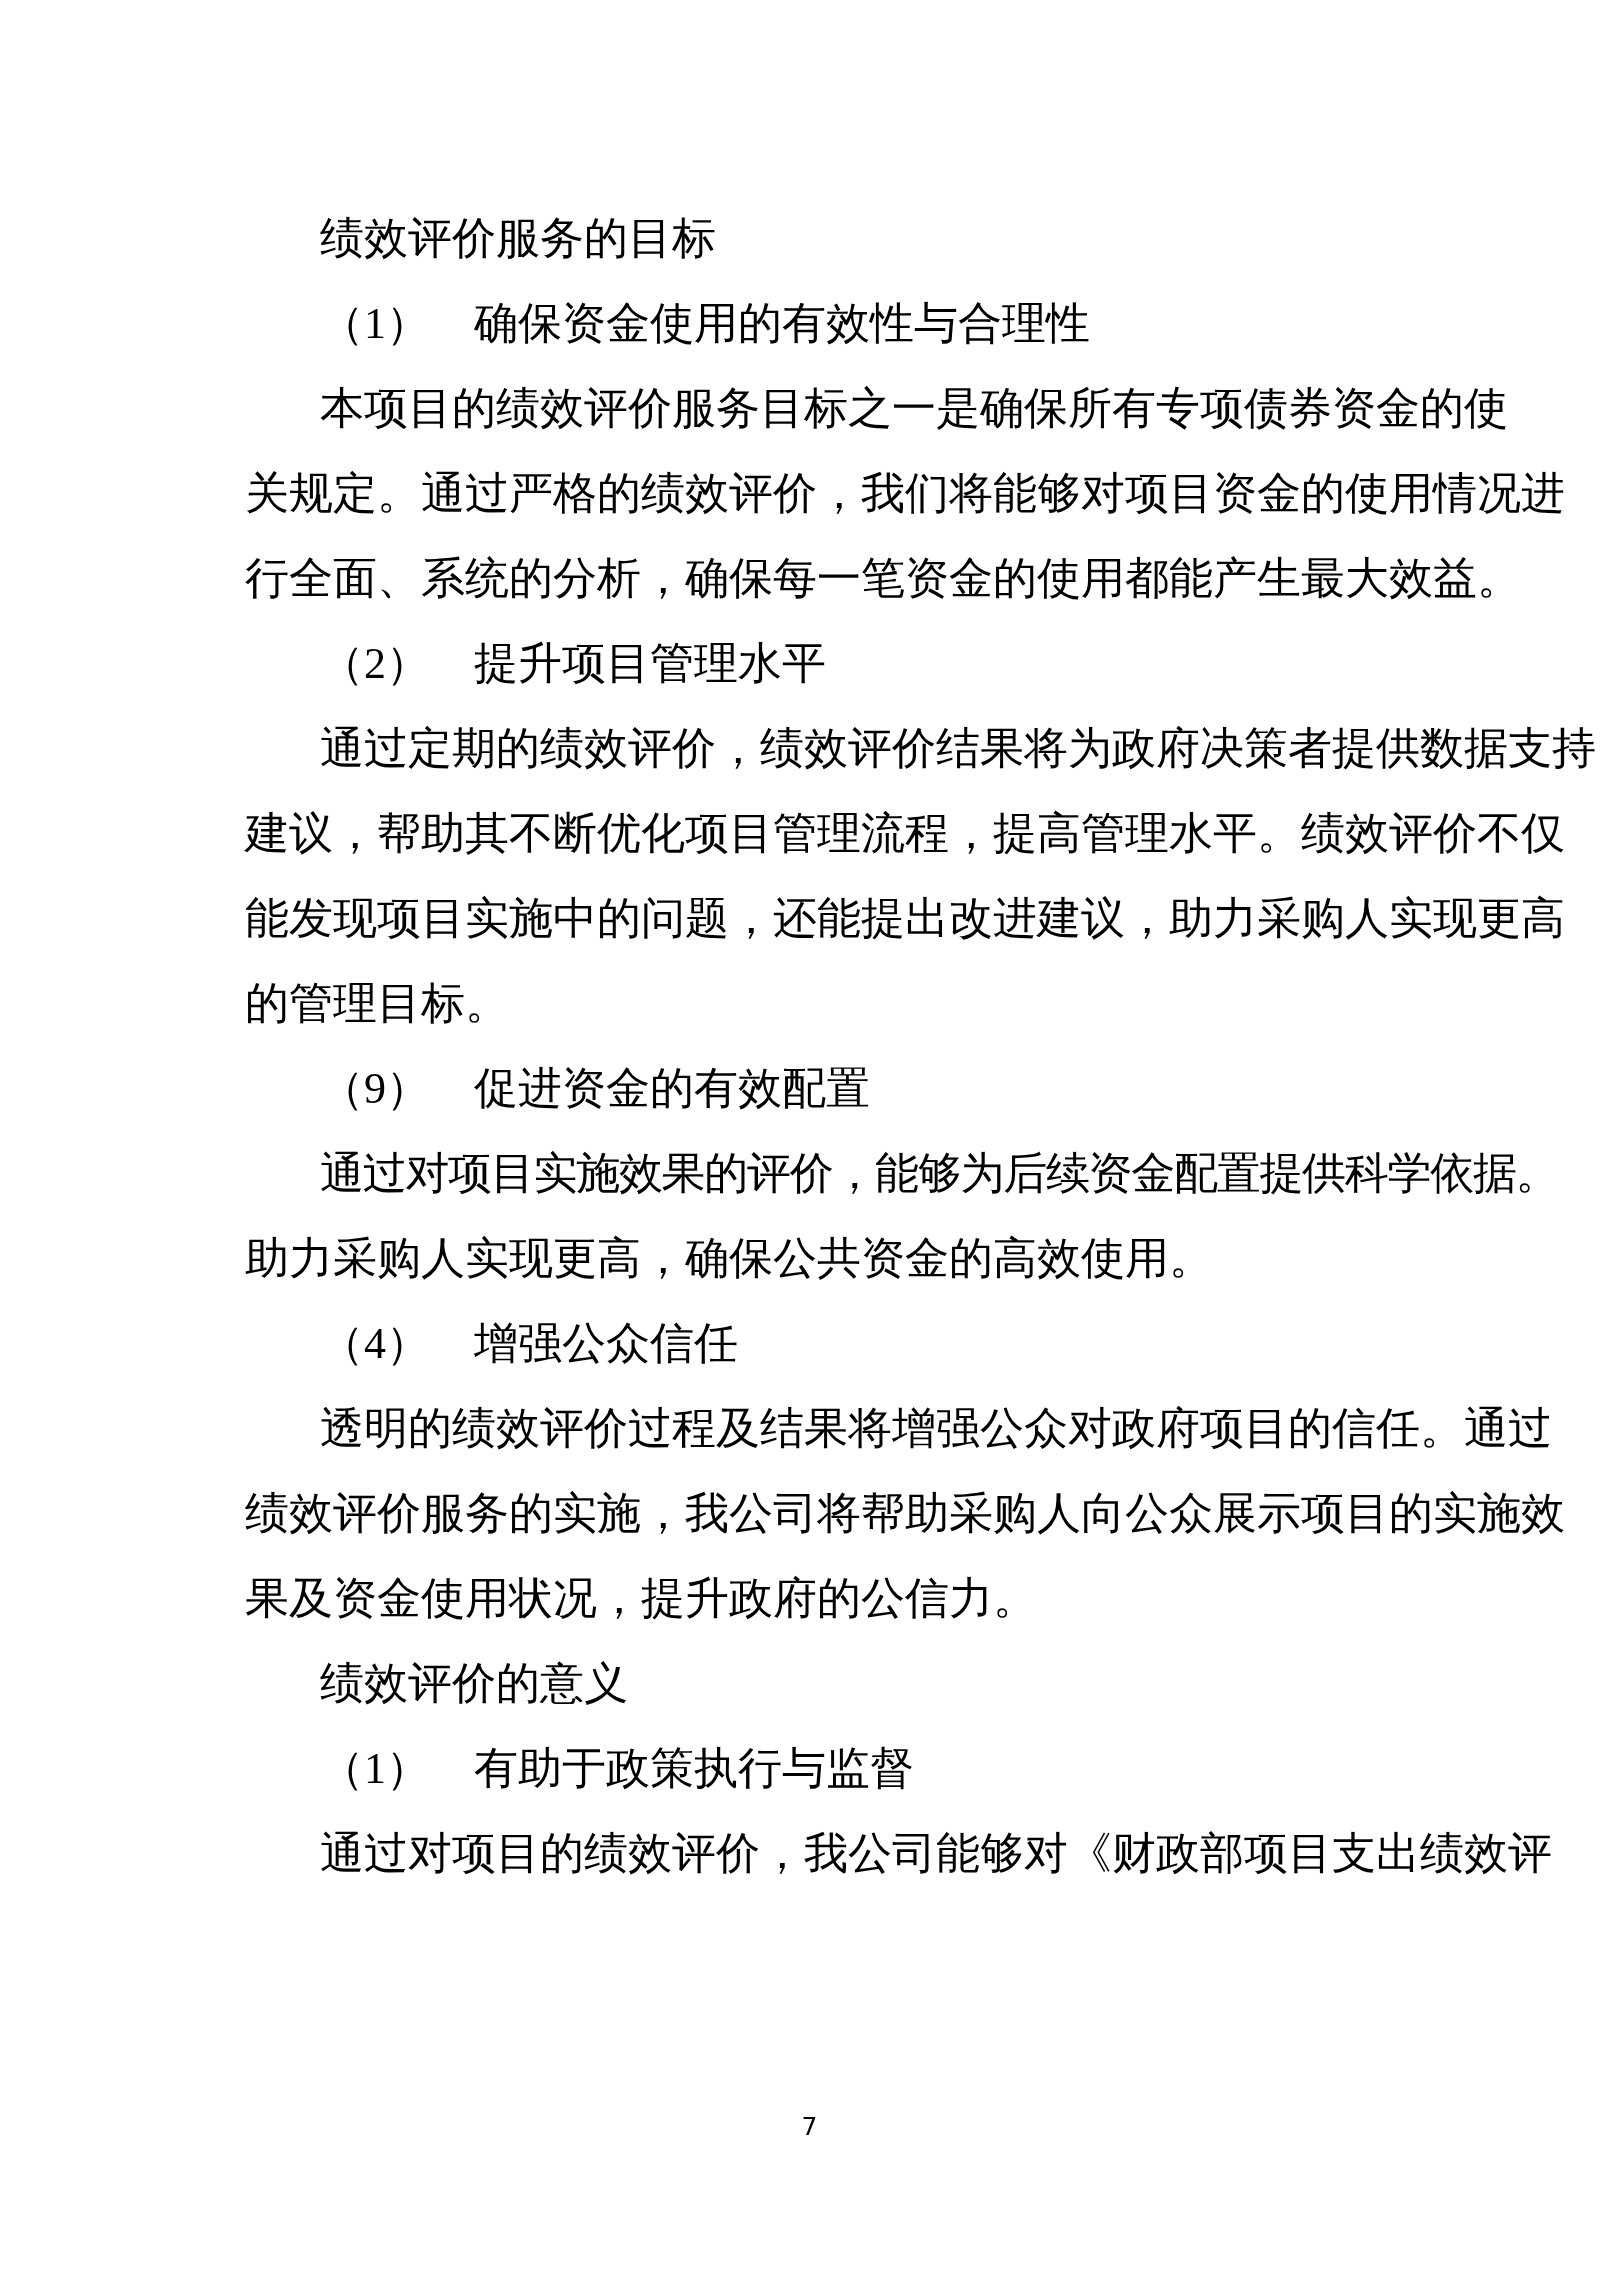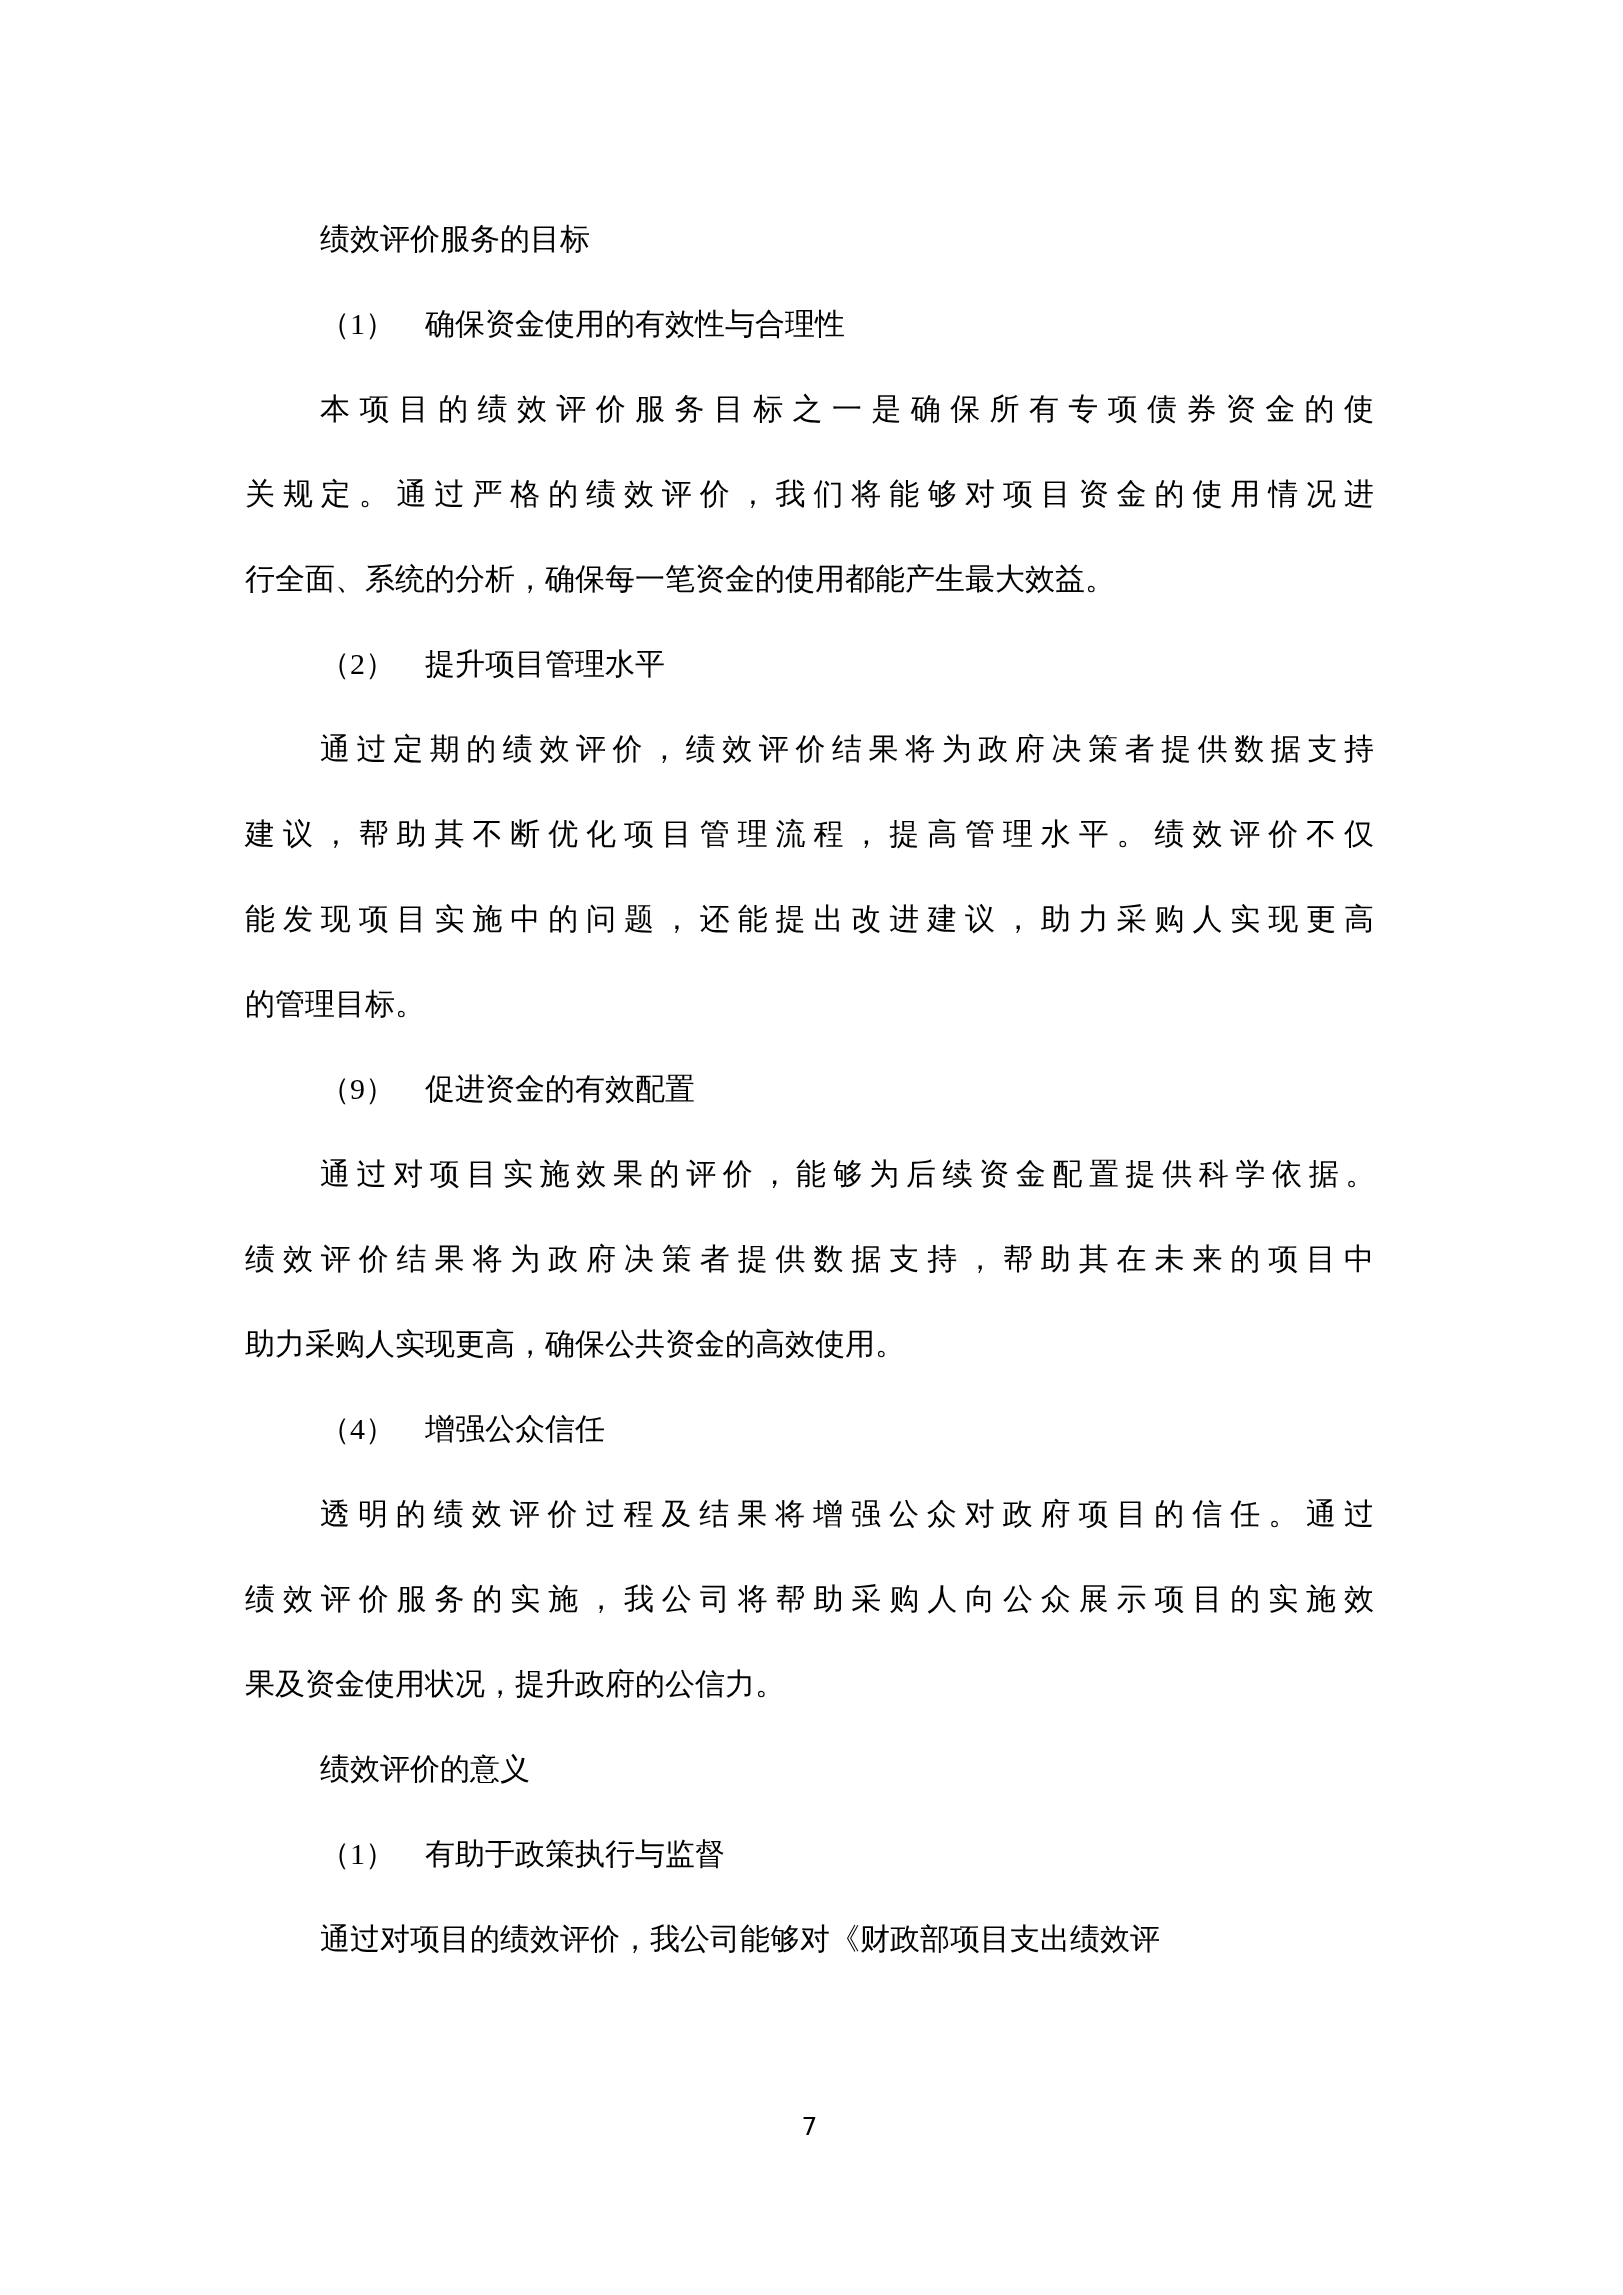--- a/index.html
+++ b/index.html
@@ -18,21 +18,21 @@
   }
   .doc-body {
     position: absolute;
     left: 245px; top: 196px;
     width: 1129px;
   }
   .para { margin: 0; padding: 0; }
   .line {
     height: 85px;
     line-height: 85px;
-    font-size: 30px;
+    font-size: 44px;
     white-space: nowrap;
     letter-spacing: 0;
   }
   
   .line.ind { text-indent: 75px; }
   
   .line.full { text-align: justify; text-align-last: justify; }
   .page-footer {
     position: absolute;
     left: 245px; top: 2112px;
@@ -69,21 +69,20 @@
         <div class="line ind full">通过定期的绩效评价，绩效评价结果将为政府决策者提供数据支持</div>
         <div class="line full">建议，帮助其不断优化项目管理流程，提高管理水平。绩效评价不仅</div>
         <div class="line full">能发现项目实施中的问题，还能提出改进建议，助力采购人实现更高</div>
         <div class="line">的管理目标。</div>
       </div>
       <div class="para">
         <div class="line ind">（9）　促进资金的有效配置</div>
       </div>
       <div class="para">
         <div class="line ind full" style="letter-spacing: -1.3px;">通过对项目实施效果的评价，能够为后续资金配置提供科学依据。</div>
-        <div class="line full">绩效评价结果将为政府决策者提供数据支持，帮助其在未来的项目中</div>
         <div class="line">助力采购人实现更高，确保公共资金的高效使用。</div>
       </div>
       <div class="para">
         <div class="line ind">（4）　增强公众信任</div>
       </div>
       <div class="para">
         <div class="line ind full">透明的绩效评价过程及结果将增强公众对政府项目的信任。通过</div>
         <div class="line full">绩效评价服务的实施，我公司将帮助采购人向公众展示项目的实施效</div>
         <div class="line">果及资金使用状况，提升政府的公信力。</div>
       </div>

